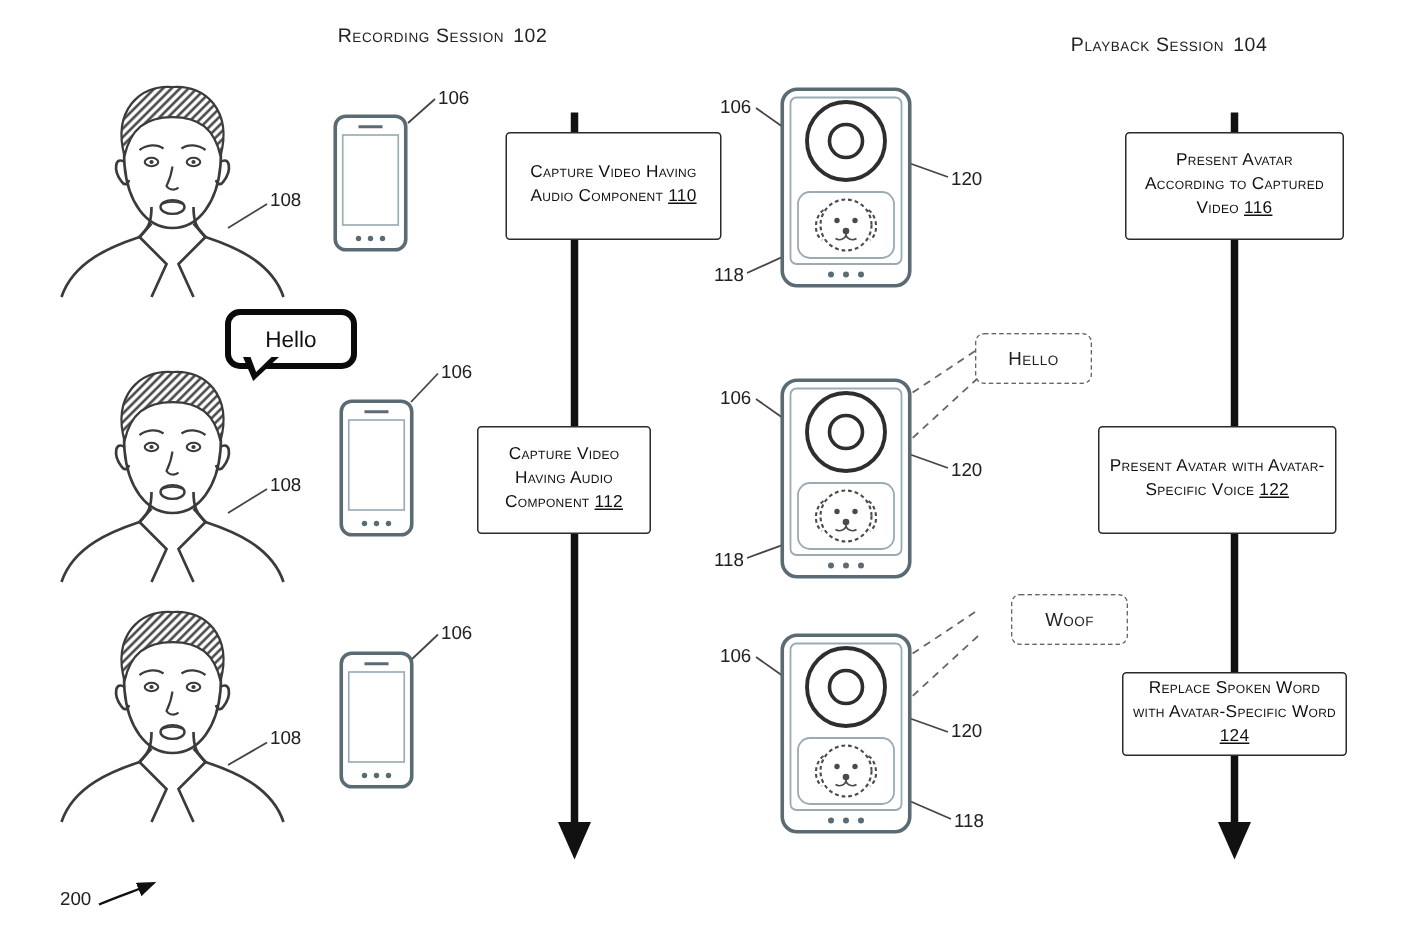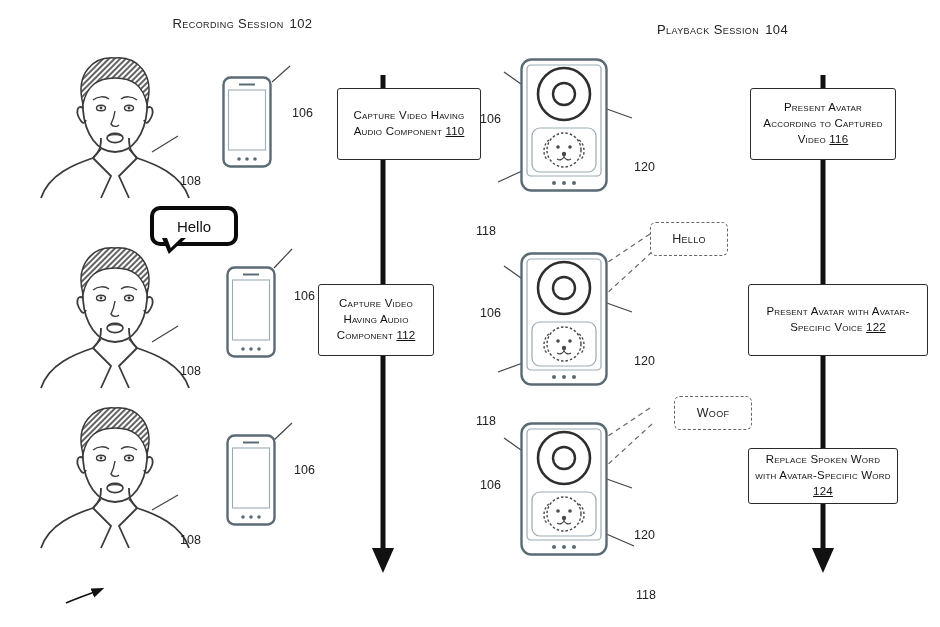--- a/index.html
+++ b/index.html
@@ -2,29 +2,29 @@
 <html><head>
 <meta charset="utf-8">
 <style>
   * { margin:0; padding:0; box-sizing:border-box; }
   html,body { background:#ffffff; }
   body { font-family:"Liberation Sans", sans-serif; color:#1a1a1a; }
   .canvas { position:relative; width:940px; height:627px; background:#fff; overflow:hidden; }
 
   .sc { font-variant: small-caps; }
 
-  .fig-header { position:absolute; font-size:13px; letter-spacing:.4px; text-align:center; color:#222; white-space:nowrap; }
+  .fig-header { position:absolute; font-size:13px; letter-spacing:.4px; text-align:right; color:#222; white-space:nowrap; }
   .fig-header .hdr-ref { margin-left:6px; }
 
   .step-box { position:absolute; background:#fff; border:1.6px solid #2b2b2b; border-radius:3px;
               display:flex; align-items:center; justify-content:center; padding:4px 6px; }
   .box-text { text-align:center; font-size:11.5px; line-height:1.38; letter-spacing:.2px; color:#111; }
   .ref { text-decoration: underline; }
 
-  .ref-label { position:absolute; font-size:12.5px; color:#222; white-space:nowrap;margin-top:48px; }
+  .ref-label { position:absolute; font-size:12.5px; color:#222; white-space:nowrap; }
 
   .sketch { position:absolute; }
   .overlay { position:absolute; left:0; top:0; pointer-events:none; }
   .defs-store { position:absolute; width:0; height:0; overflow:hidden; }
 
   .bubble-solid { position:absolute; background:#fff; border:4px solid #0a0a0a; border-radius:10px;
                   display:flex; align-items:center; justify-content:center;
                   font-size:15px; color:#111; }
   .bubble-solid::before { content:""; position:absolute; bottom:-24px; left:8px; width:0; height:0;
                   border:12px solid transparent; border-top:16px solid #0a0a0a;
@@ -186,21 +186,21 @@
   <div class="step-box" style="left:337px;top:88px;width:144px;height:72px">
     <div class="box-text"><span class="sc">Capture Video Having Audio Component</span> <span class="ref">110</span></div>
   </div>
   <div class="step-box" style="left:318px;top:284px;width:116px;height:72px">
     <div class="box-text"><span class="sc">Capture Video Having Audio Component</span> <span class="ref">112</span></div>
   </div>
 
   <div class="step-box" style="left:750px;top:88px;width:146px;height:72px">
     <div class="box-text"><span class="sc">Present Avatar According to Captured Video</span> <span class="ref">116</span></div>
   </div>
-  <div class="step-box" style="left:748px;top:284px;width:180px;height:72px">
+  <div class="step-box" style="left:732px;top:284px;width:159px;height:72px">
     <div class="box-text"><span class="sc">Present Avatar with Avatar-Specific Voice</span> <span class="ref">122</span></div>
   </div>
   <div class="step-box" style="left:748px;top:448px;width:150px;height:56px">
     <div class="box-text"><span class="sc">Replace Spoken Word with Avatar-Specific Word</span> <span class="ref">124</span></div>
   </div>
 
   <div class="bubble-solid" style="left:150px;top:206px;width:88px;height:40px">
     <span>Hello</span>
   </div>
 

